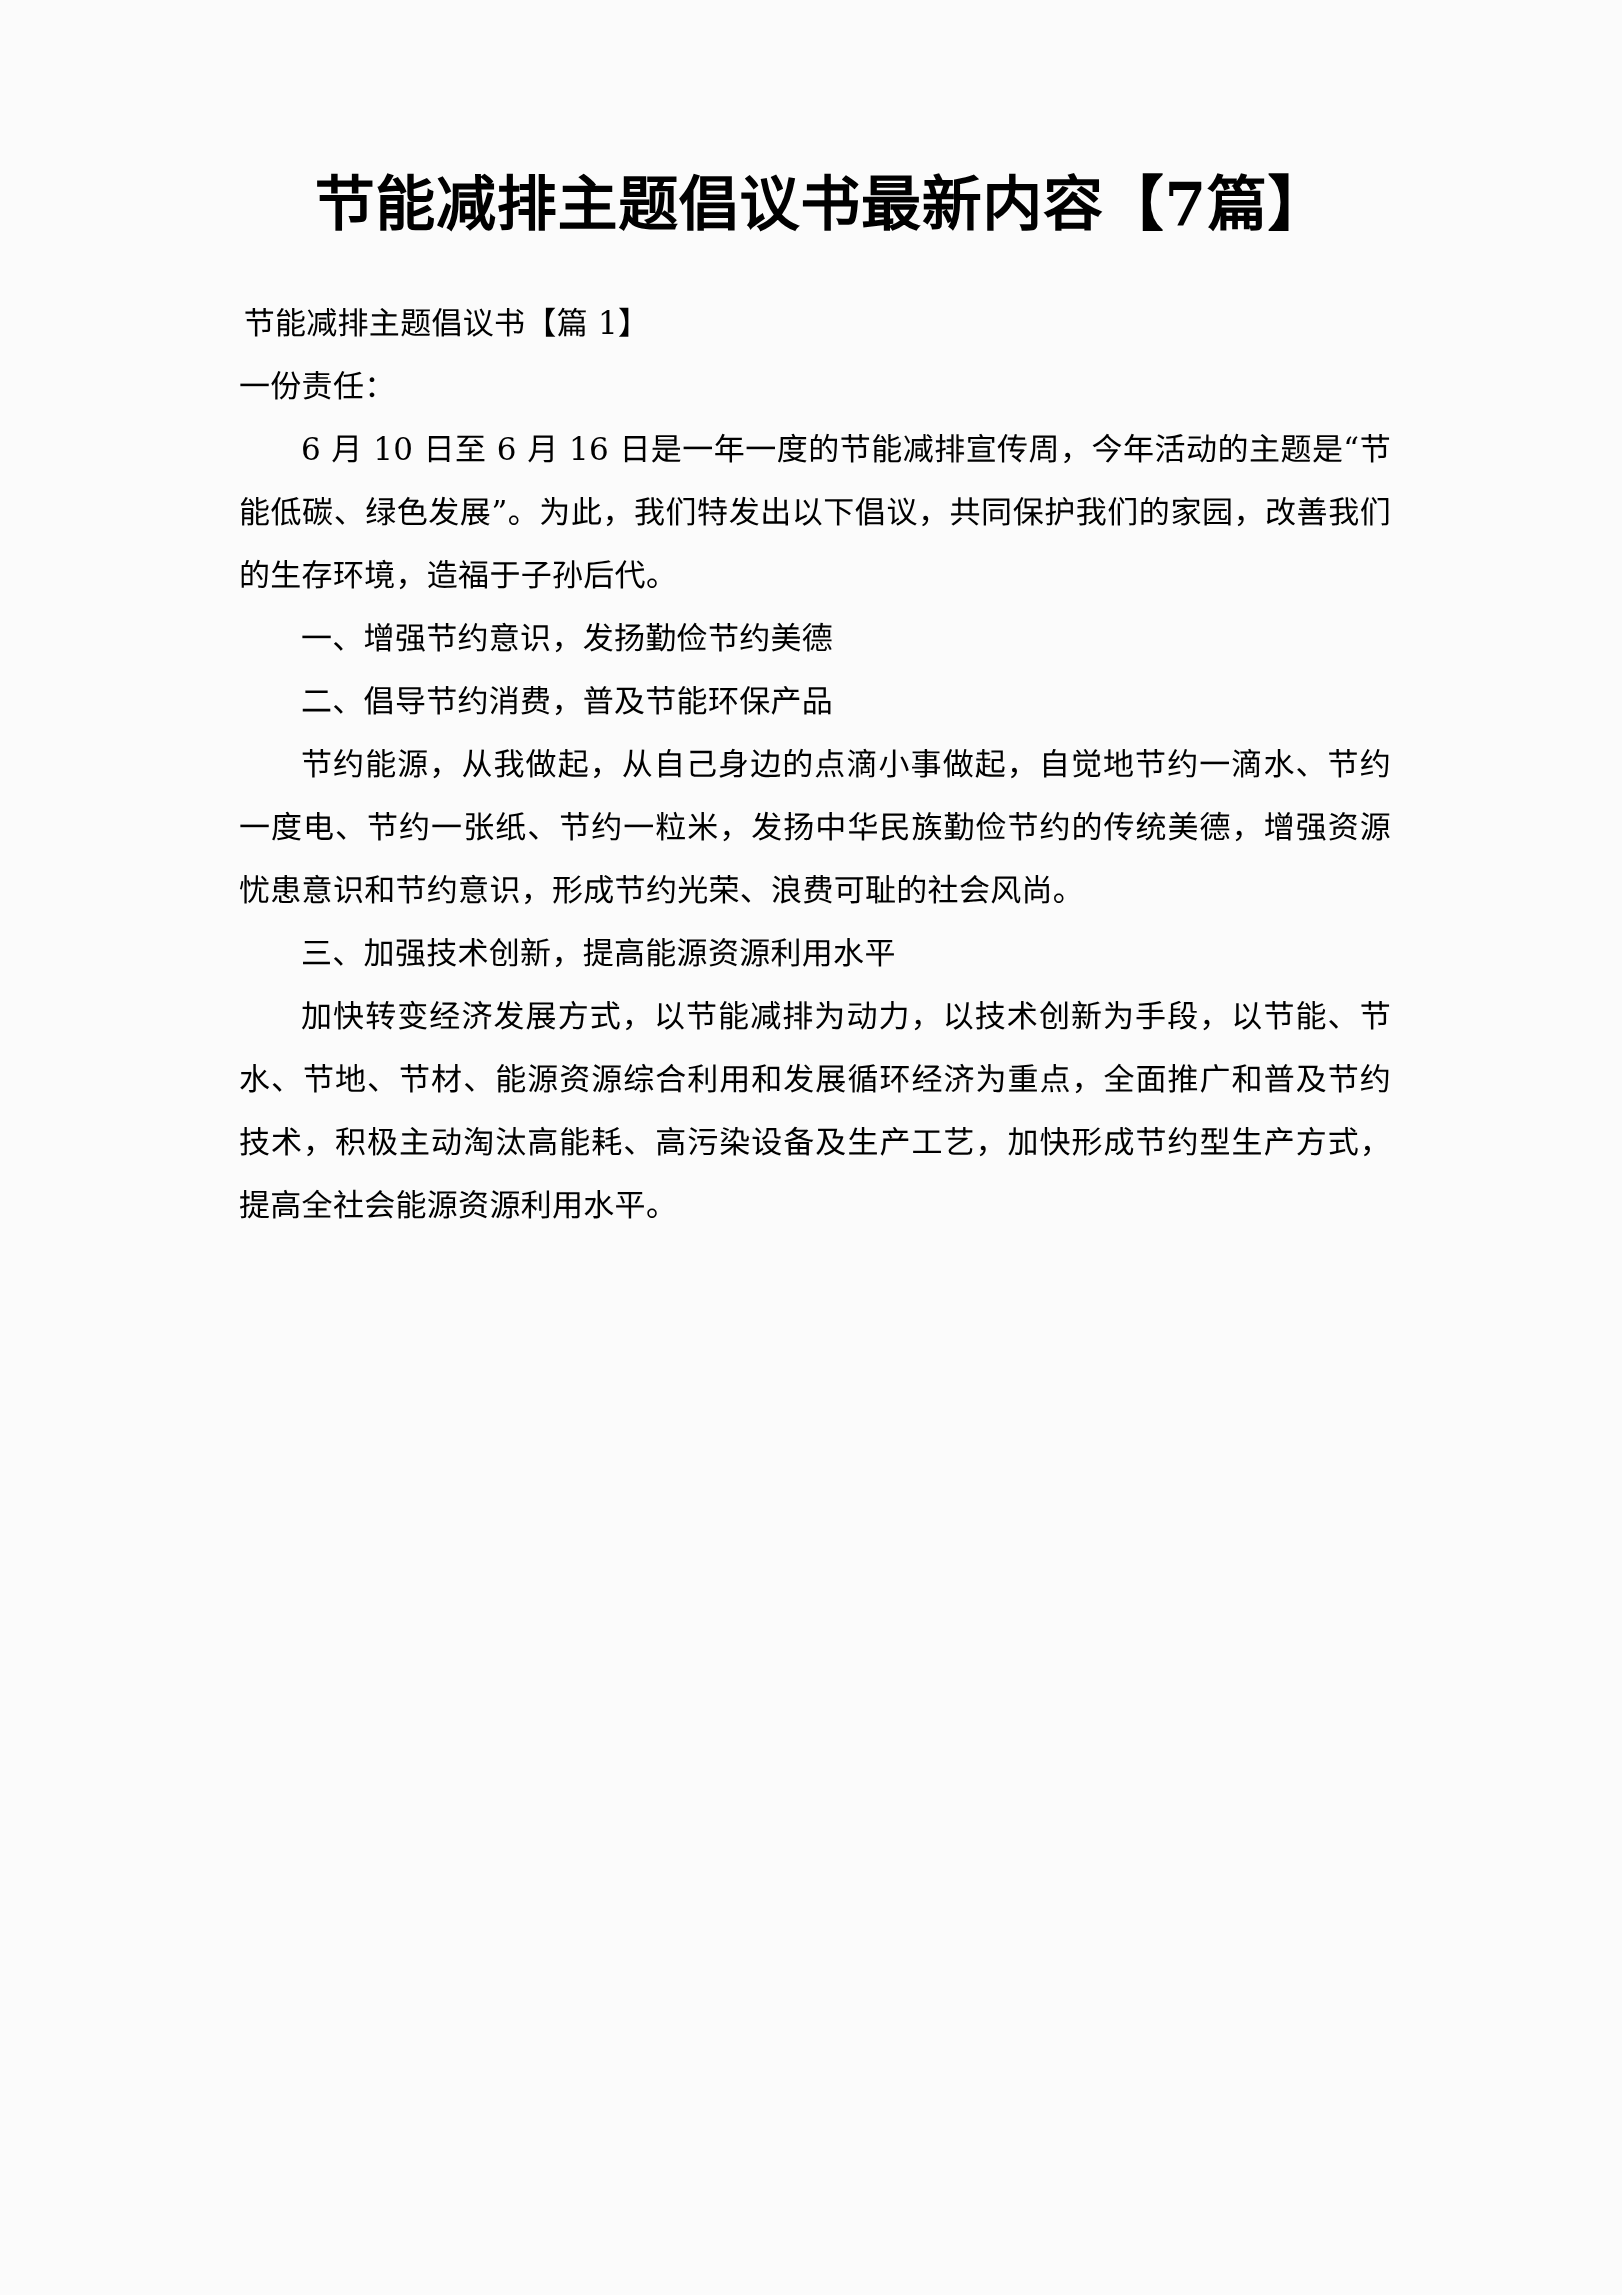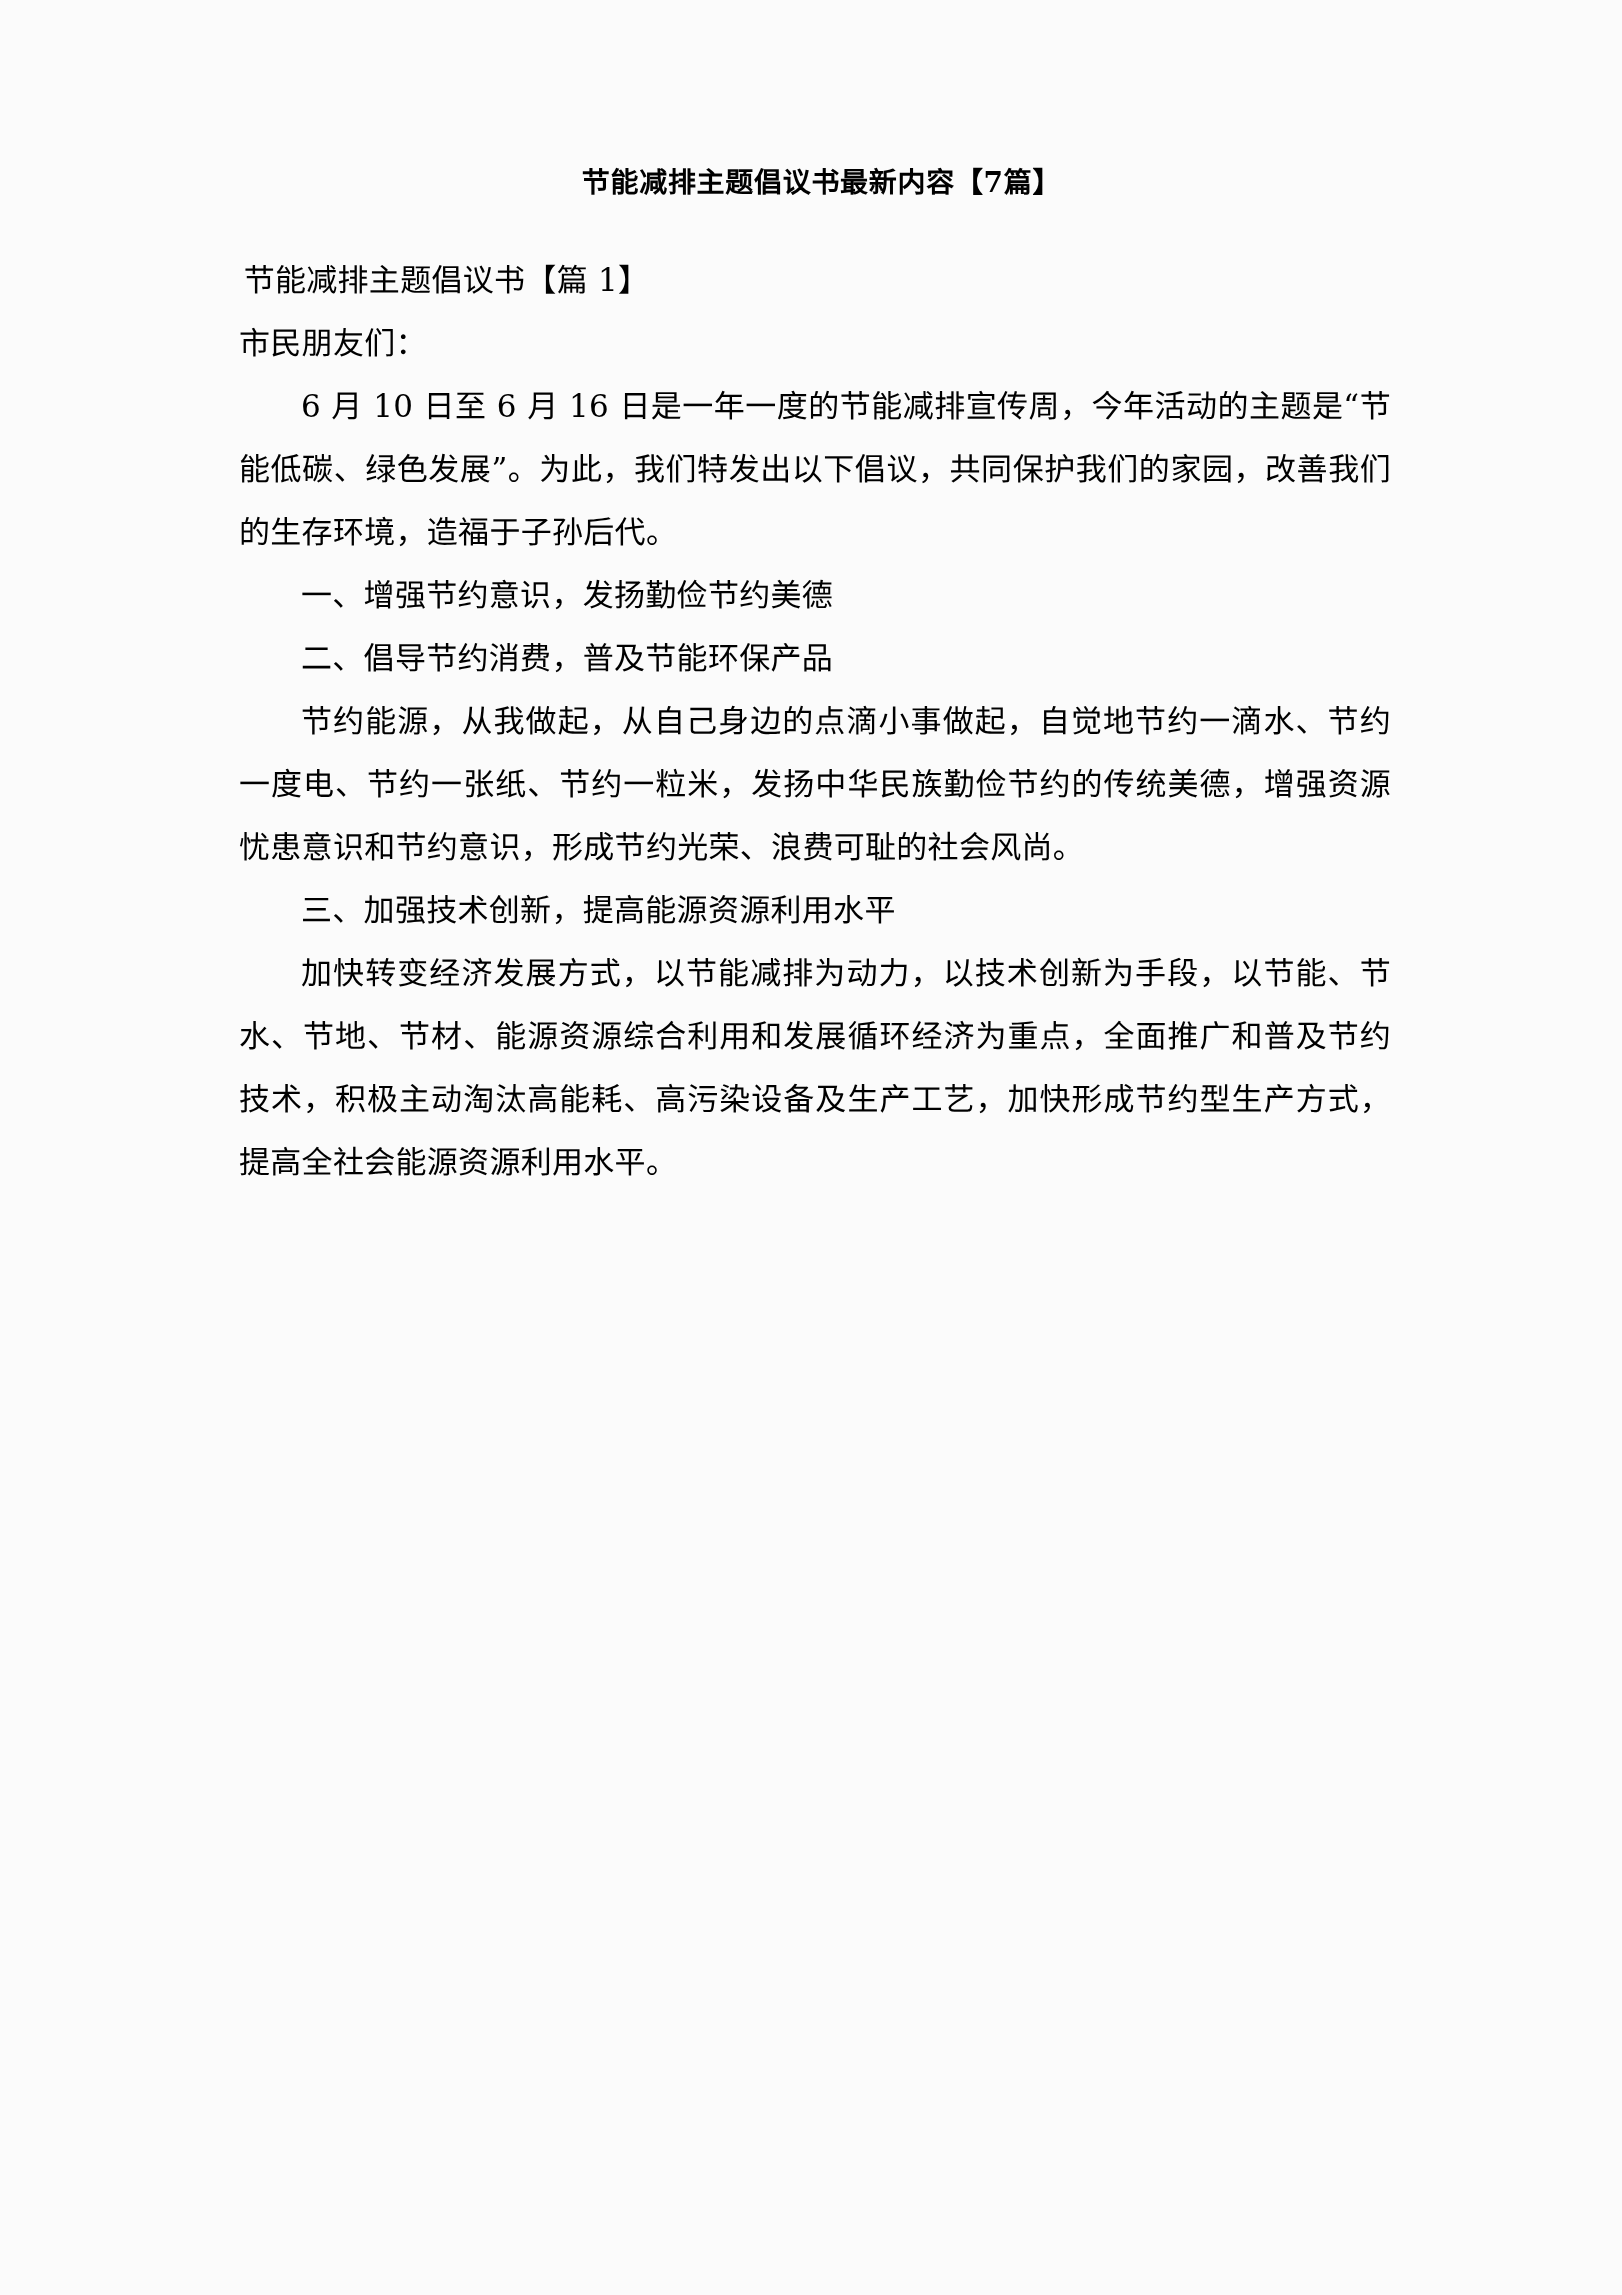--- a/index.html
+++ b/index.html
@@ -22,21 +22,21 @@
   }
   .page-inner {
     position: absolute;
     left: 239px;
     top: 164px;
     width: 1152px;
   }
   .doc-title {
     font-family: "DejaVu Serif", "Liberation Serif", serif;
     font-weight: bold;
-    font-size: 28px;
+    font-size: 60px;
     line-height: 1.35;
     text-align: center;
     letter-spacing: 0.7px;
     margin: 0 0 47px 0;
     padding-left: 13px;
     color: #000;
   }
   .body-block {
     font-size: 31px;
     line-height: 63px;
@@ -67,21 +67,21 @@
 
 <div class="page">
   <div class="page-inner">
 
     <h1 class="doc-title">节能减排主题倡议书最新内容【7篇】</h1>
 
     <div class="body-block">
 
       <p class="para first-label">节能减排主题倡议书【篇 1】</p>
 
-      <p class="para label">市民朋友们：</p>
+      <p class="para label">一份责任：</p>
 
       <p class="para">6 月 10 日至 6 月 16 日是一年一度的节能减排宣传周，今年活动的主题是“节能低碳、绿色发展”。为此，我们特发出以下倡议，共同保护我们的家园，改善我们的生存环境，造福于子孙后代。</p>
 
       <p class="para sub-head">一、增强节约意识，发扬勤俭节约美德</p>
 
       <p class="para sub-head">二、倡导节约消费，普及节能环保产品</p>
 
       <p class="para">节约能源，从我做起，从自己身边的点滴小事做起，自觉地节约一滴水、节约一度电、节约一张纸、节约一粒米，发扬中华民族勤俭节约的传统美德，增强资源忧患意识和节约意识，形成节约光荣、浪费可耻的社会风尚。</p>
 
 

